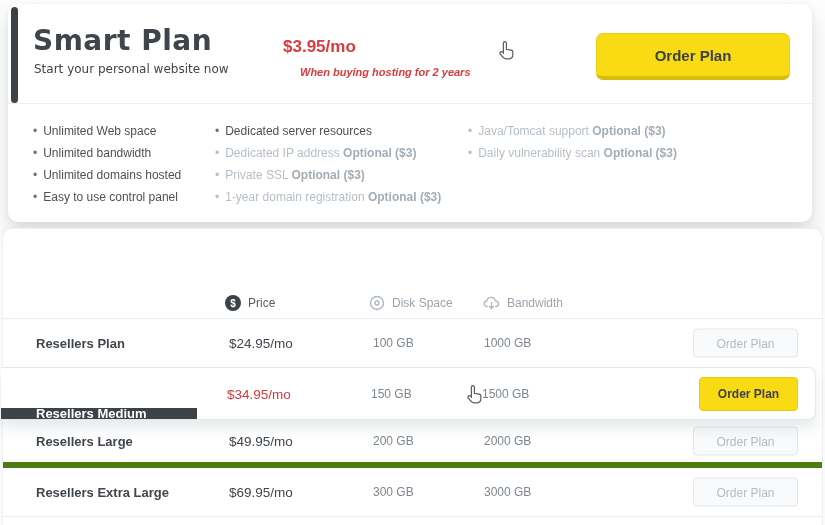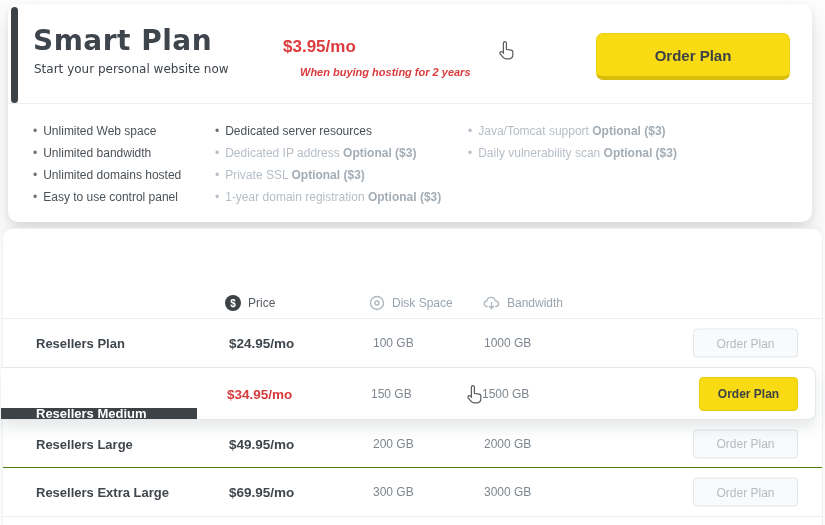--- a/index.html
+++ b/index.html
@@ -50,28 +50,28 @@
   .hdr-band { left:480px; }
   .hdr-label { font-size:12px; color:#9aa4ae; }
   .hdr-price .hdr-label { color:#565d64; }
   .dollar-badge { width:16px; height:16px; border-radius:50%; background:#3d4247; color:#fff;
     font-size:10px; font-weight:700; display:flex; align-items:center; justify-content:center; }
   .hdr-icon-svg { display:block; }
 
   .t-row { position:absolute; left:0; right:0; height:48px; }
   .t-row .cell { position:absolute; top:50%; transform:translateY(-50%); white-space:nowrap; }
   .cell-name { left:33px; font-size:13px; font-weight:700; color:#3f464c; }
-  .cell-price { left:226px; font-size:13.5px; font-weight:700; color:#3f464c; }
+  .cell-price { left:226px; font-size:13.5px; font-weight:400; color:#3f464c; }
   .cell-disk { left:370px; font-size:12px; color:#7d868f; }
   .cell-band { left:481px; font-size:12px; color:#7d868f; }
   .ghost-btn { position:absolute; left:690px; top:50%; transform:translateY(-50%);
     width:105px; height:29px; background:#f8fafb; border:1px solid #e2e7eb; border-radius:4px;
     font-size:12px; color:#b4bcc4; cursor:pointer; font-family:"Liberation Sans", sans-serif; }
   .row-1 { top:90px; }
-  .row-3 { top:191px; border-bottom:1px solid #4d7c0f; }
+  .row-3 { top:191px; border-bottom:6px solid #4d7c0f; }
   .row-4 { top:239px; height:49px; border-bottom:1px solid #e9edf0; }
 
   
   .t-row-highlight { position:absolute; left:-2px; top:138px; width:815px; height:53px;
     background:#fff; border:1px solid #e3e7ea; border-left:none; border-radius:0 8px 8px 0;
     box-shadow:0 8px 14px rgba(60,70,80,.12); z-index:2; }
   .hl-name-block { position:absolute; left:0; top:0; bottom:0; width:196px;
     background:#3d4247; border-radius:0; display:flex; align-items:center;margin-top:40px; }
   .hl-name-block .cell-name { position:static; transform:none; margin-left:35px; color:#ffffff; }
   .t-row-highlight .cell { position:absolute; top:50%; transform:translateY(-50%); white-space:nowrap; }

